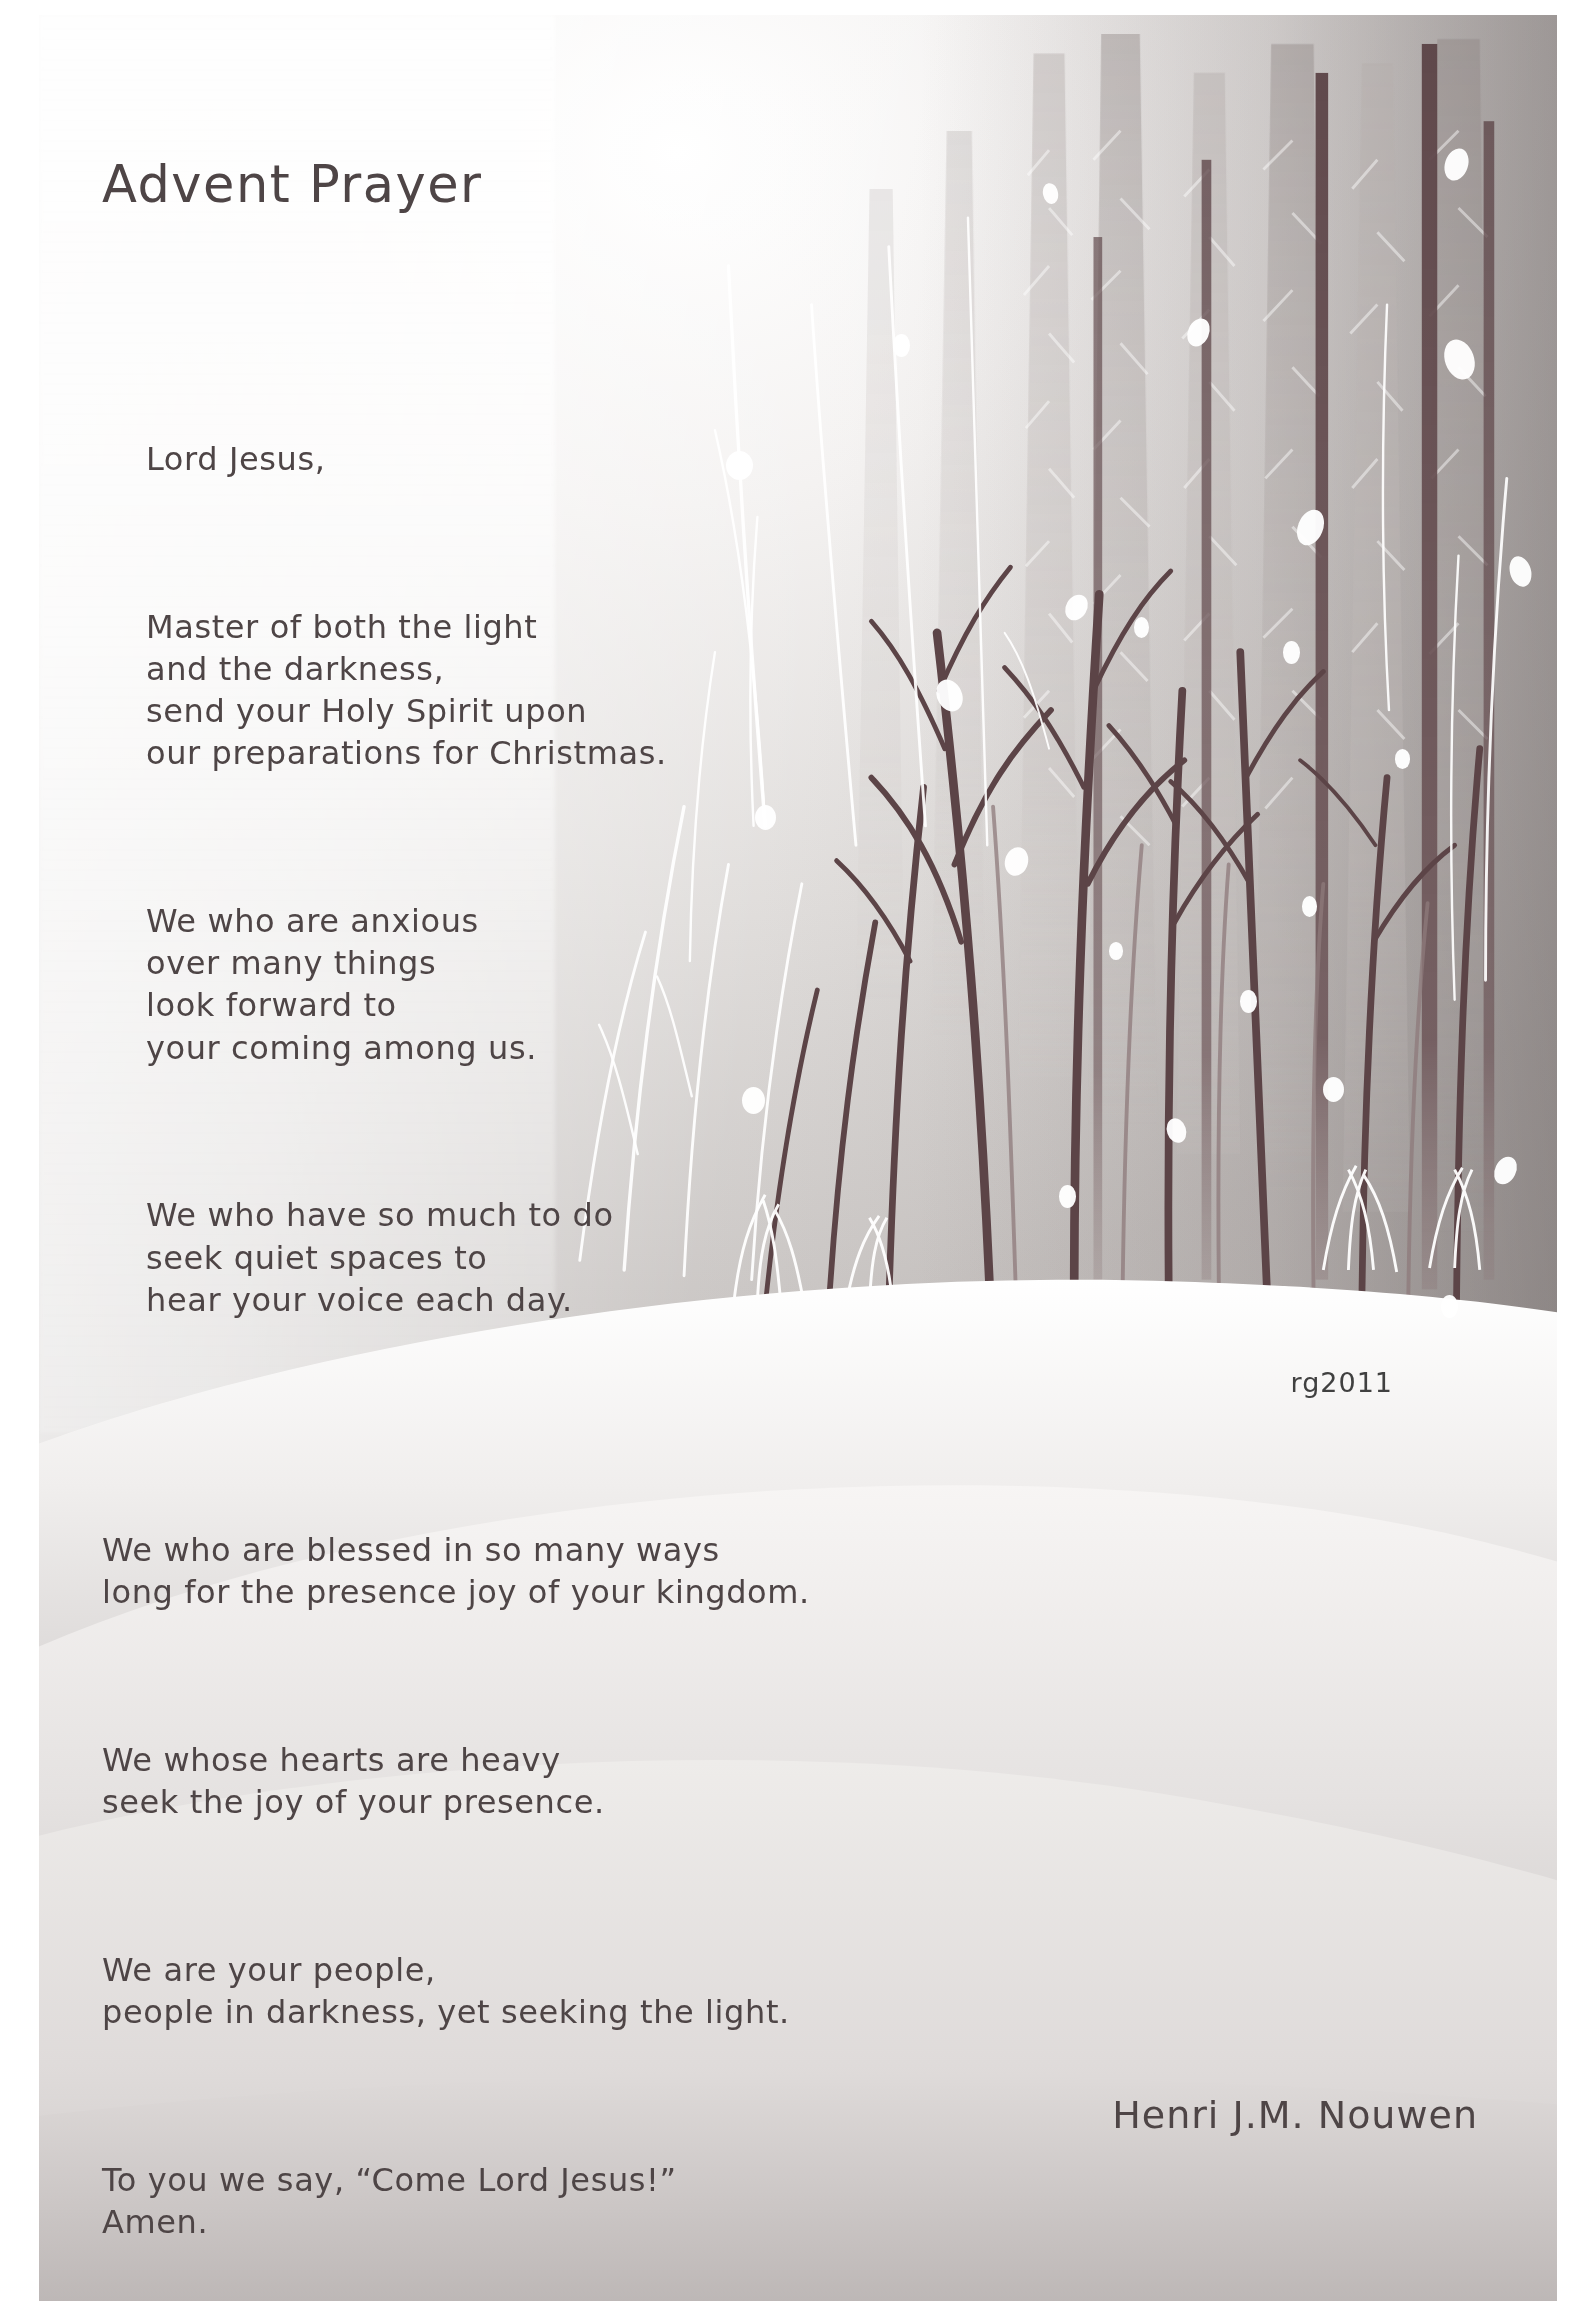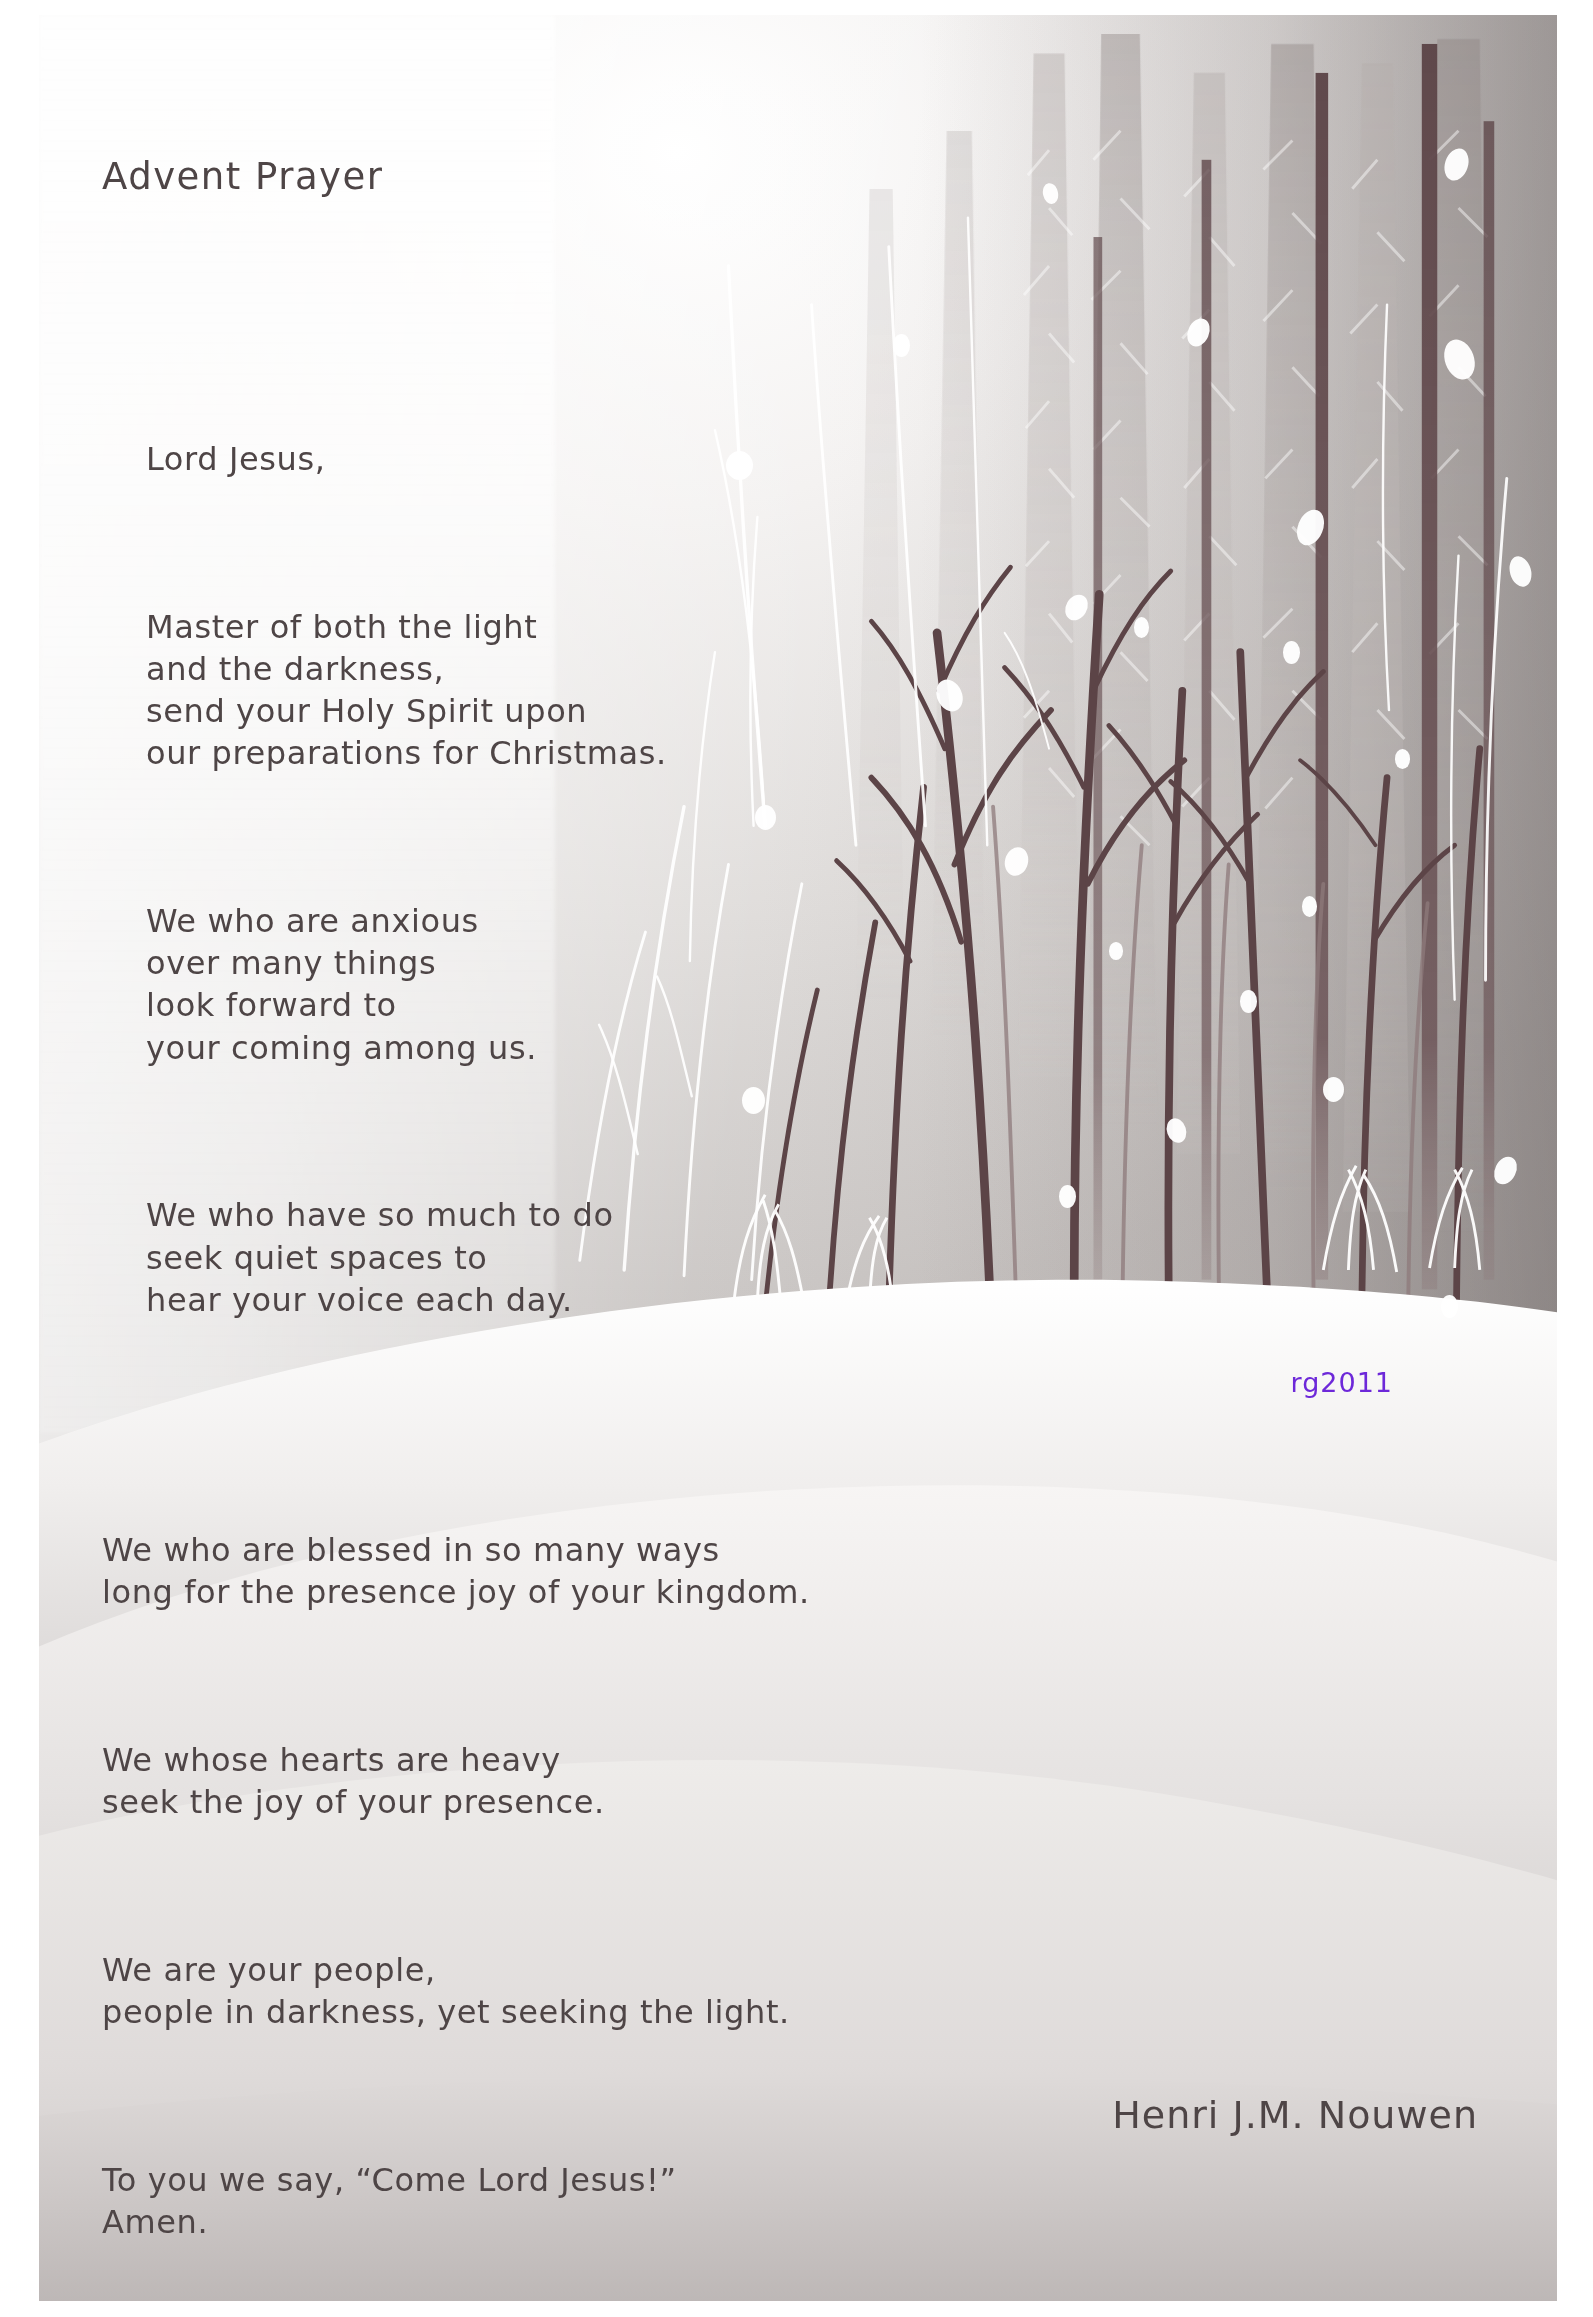--- a/index.html
+++ b/index.html
@@ -87,35 +87,35 @@
     font-size: 32px;
     line-height: 1.32;
     letter-spacing: 0.6px;
     white-space: pre-wrap;
   }
   .title {
     position: absolute;
     left: 63px;
     top: 140px;
     color: #4e4546;
-    font-size: 37px;
+    font-size: 51px;
     letter-spacing: 1.5px;
     font-family: "DejaVu Sans", sans-serif;
   }
   .stanza {
     margin: 0 0 41px 0;
     white-space: pre-line;
   }
   .stanza:last-child { margin-bottom: 0; }
 
   .artist-mark {
     position: absolute;
     right: 164px;
     top: 1352px;
-    color: #6d28d9;
+    color: #404040;
     font-size: 27px;
     letter-spacing: 1px;
   }
   .attribution {
     position: absolute;
     right: 79px;
     top: 2078px;
     color: #4e4546;
     font-size: 38px;
     letter-spacing: 1px;

